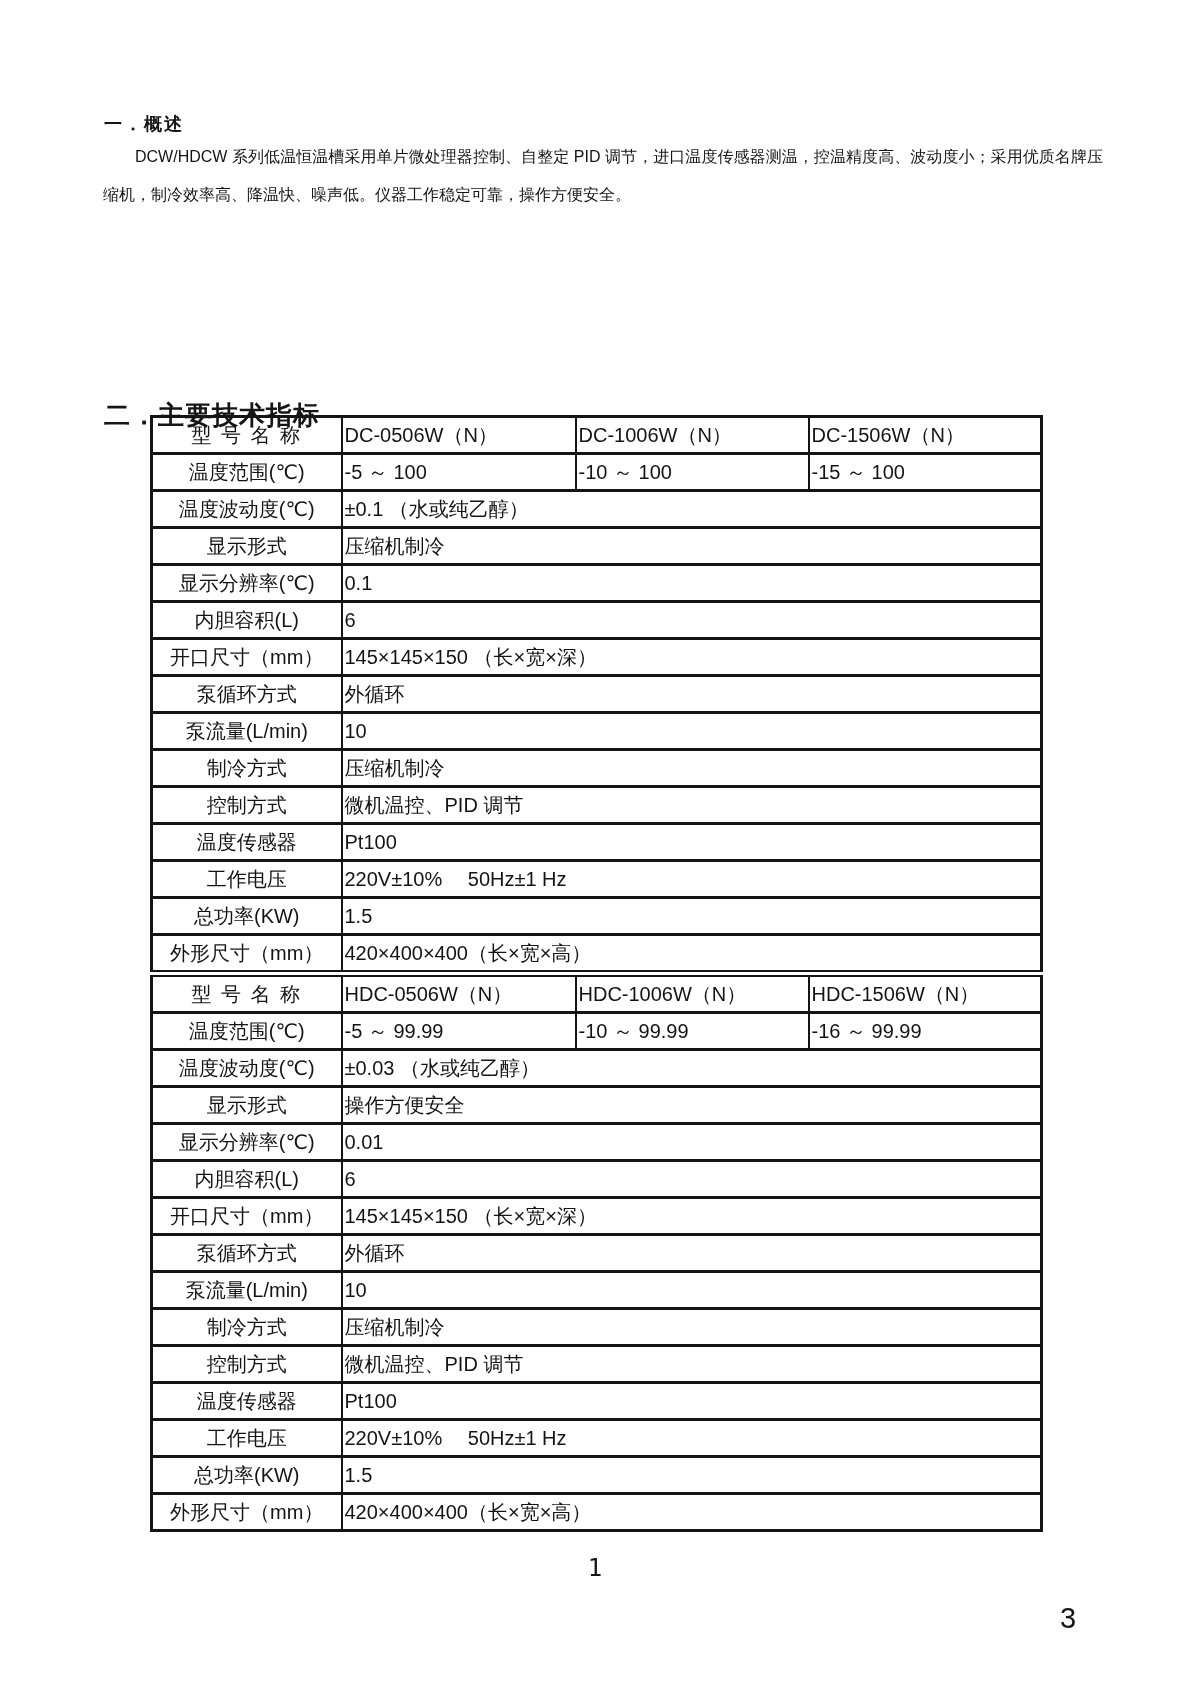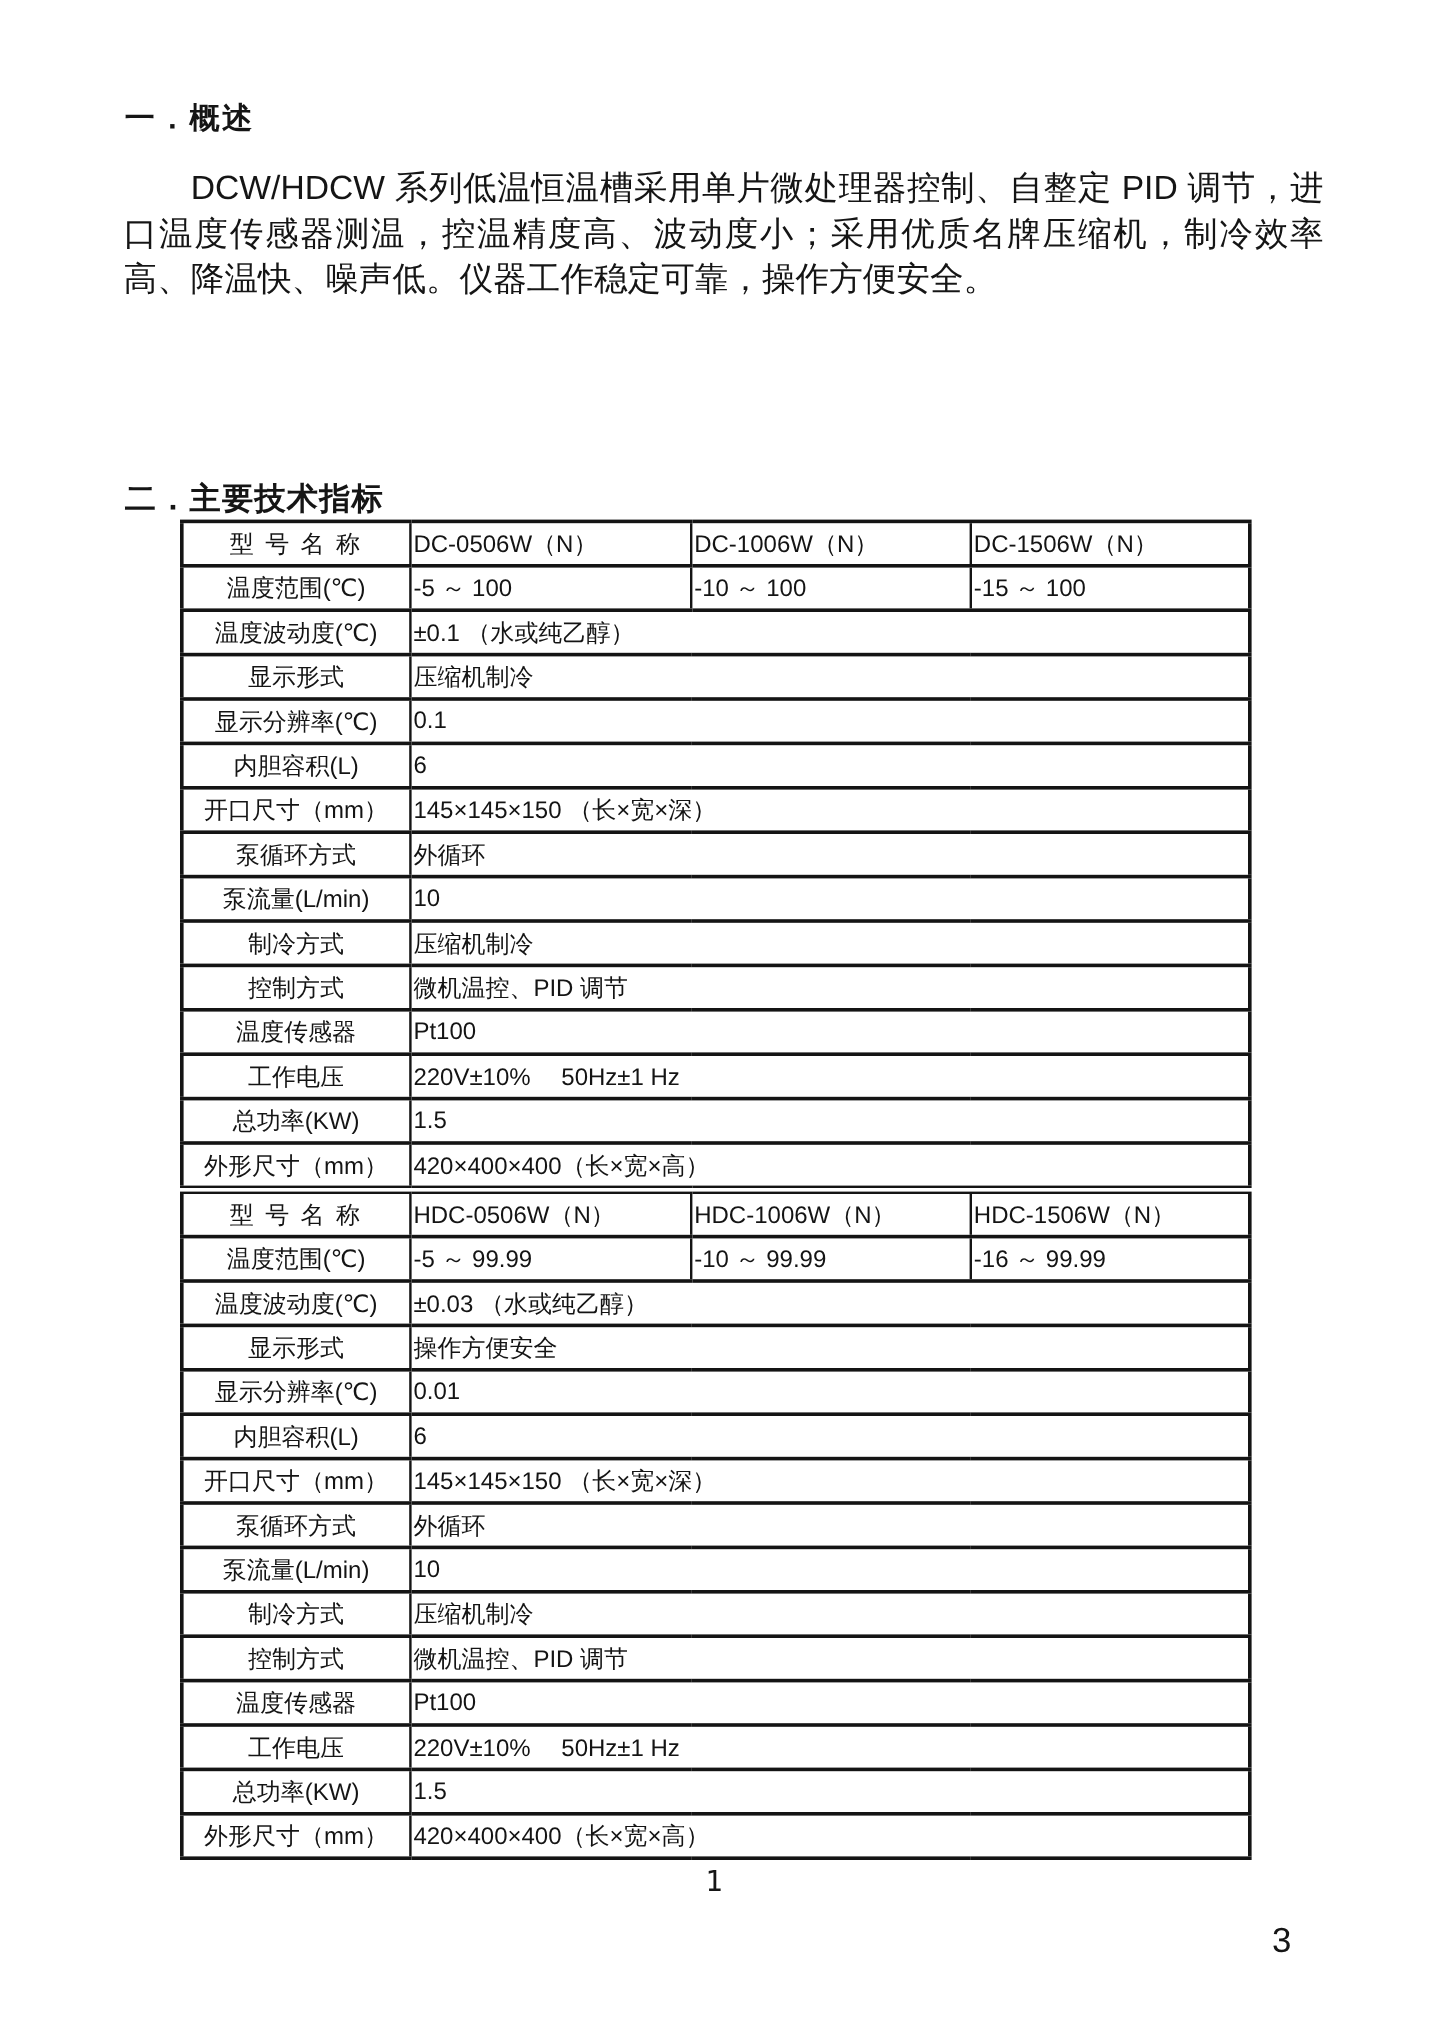--- a/index.html
+++ b/index.html
@@ -5,36 +5,36 @@
   html, body { margin: 0; padding: 0; }
   body {
     width: 1200px; height: 1700px;
     background: #ffffff;
     font-family: "Liberation Sans", "DejaVu Sans", sans-serif;
     color: #151515;
   }
   .sheet { position: relative; width: 1200px; height: 1700px; background: #ffffff; overflow: hidden; }
 
   .h1 {
-    position: absolute; left: 104px; top: 82px;
-    font-size: 25px; font-weight: bold; letter-spacing: 2px; font-family: Liberation Mono, monospace;
+    position: absolute; left: 104px; top: 112px;
+    font-size: 18px; font-weight: bold; letter-spacing: 2px; font-family: Liberation Mono, monospace;
   }
   .intro {
     position: absolute; left: 103px; top: 138px; width: 1000px;
-    font-size: 28px; line-height: 38px; text-align: justify;
+    font-size: 16px; line-height: 38px; text-align: justify;
   }
   .intro p { margin: 0; text-indent: 2em; }
 
   .h2 {
     position: absolute; left: 104px; top: 398px;
     font-size: 26px; font-weight: bold; letter-spacing: 1px;
   }
 
   table.spec {
-    position: absolute; left: 150px; top: 433px; width: 890px;
+    position: absolute; left: 150px; top: 415px; width: 890px;
     border-collapse: collapse; table-layout: fixed;
     font-size: 20px; color: #141414;
   }
   table.spec { border: 3px solid #141414; }
   table.spec td {
     border: 2px solid #141414;
     border-top-width: 3px; border-bottom-width: 3px;
     height: 34px; padding: 0 2px;
     overflow: hidden; white-space: nowrap;
   }

